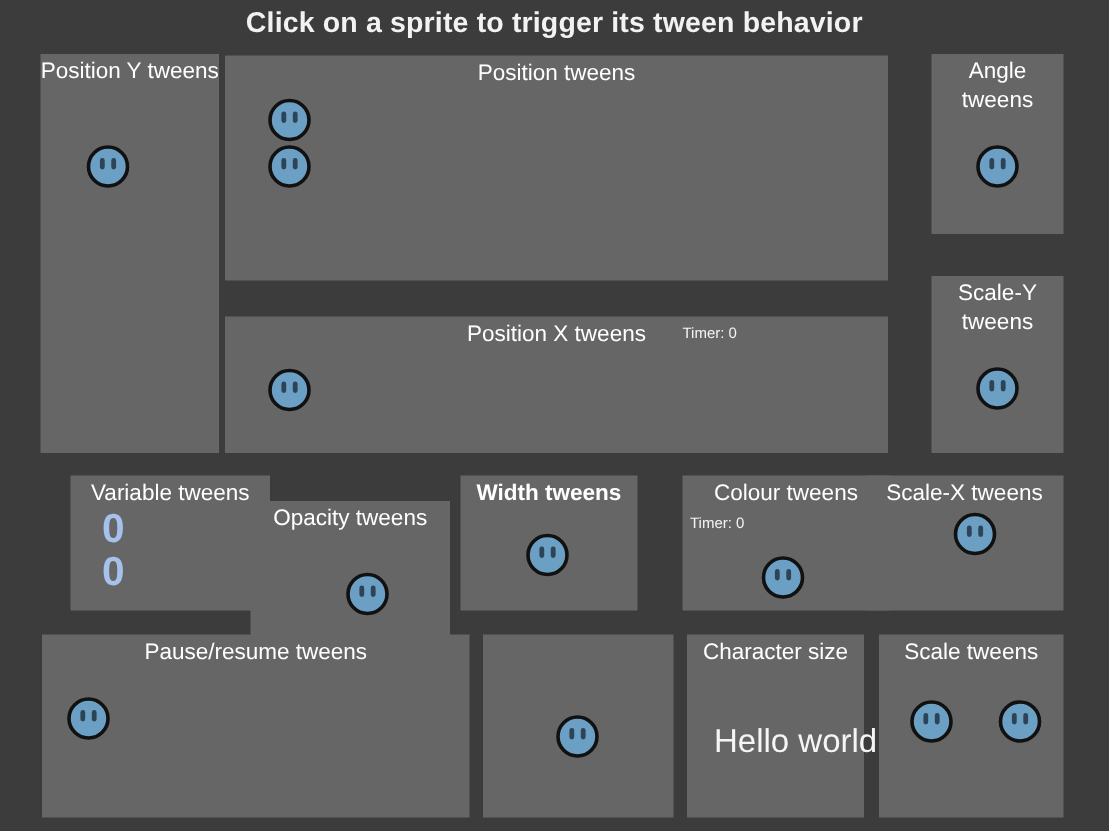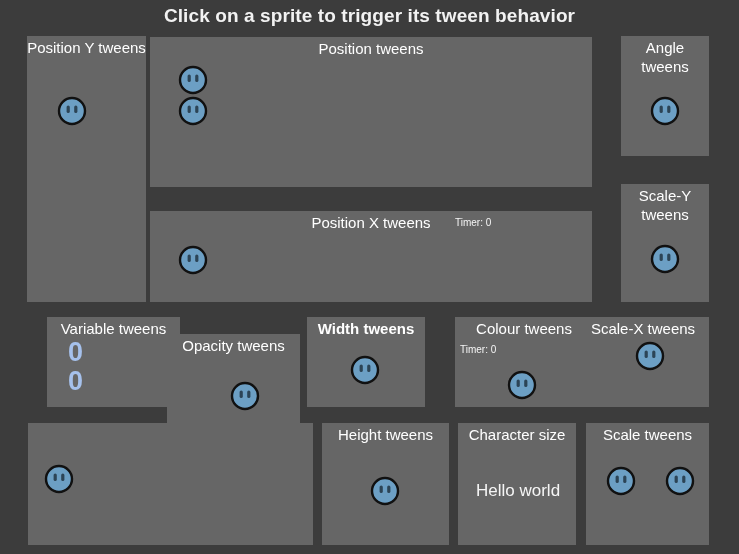--- a/index.html
+++ b/index.html
@@ -68,21 +68,21 @@
     position: absolute;
     font-size: 27px;
     font-weight: bold;
     color: #a6c1ec;
     line-height: 27px;
     white-space: nowrap;
   }
 
   .hello-text {
     position: absolute;
-    font-size: 17px;
+    font-size: 22px;
     color: #f5f5f5;
     white-space: nowrap;
   }
 
   
   .sprite {
     position: absolute;
     width: 30px;
     height: 30px;
   }
@@ -192,30 +192,30 @@
         <div class="panel-label">Scale-X tweens</div>
         <div class="sprite" style="left: 58px; top: 24px;">
           <svg width="30" height="30" viewBox="0 0 30 30">
             <circle cx="15" cy="15" r="13" fill="#6c9fc4" stroke="#111111" stroke-width="2.4"></circle>
             <rect x="9.6" y="9.4" width="3.2" height="7.6" rx="1.6" fill="#2c4456"></rect>
             <rect x="17.2" y="9.4" width="3.2" height="7.6" rx="1.6" fill="#2c4456"></rect>
           </svg>
         </div>
       </div>
       <div class="panel" style="left: 28px; top: 423px; width: 285px; height: 122px;">
+        <div class="panel-label">Pause/resume tweens</div>
         <div class="sprite" style="left: 16px; top: 41px;">
           <svg width="30" height="30" viewBox="0 0 30 30">
             <circle cx="15" cy="15" r="13" fill="#6c9fc4" stroke="#111111" stroke-width="2.4"></circle>
             <rect x="9.6" y="9.4" width="3.2" height="7.6" rx="1.6" fill="#2c4456"></rect>
             <rect x="17.2" y="9.4" width="3.2" height="7.6" rx="1.6" fill="#2c4456"></rect>
           </svg>
         </div>
       </div>
       <div class="panel" style="left: 322px; top: 423px; width: 127px; height: 122px;">
-        <div class="panel-label">Height tweens</div>
         <div class="sprite" style="left: 48px; top: 53px;">
           <svg width="30" height="30" viewBox="0 0 30 30">
             <circle cx="15" cy="15" r="13" fill="#6c9fc4" stroke="#111111" stroke-width="2.4"></circle>
             <rect x="9.6" y="9.4" width="3.2" height="7.6" rx="1.6" fill="#2c4456"></rect>
             <rect x="17.2" y="9.4" width="3.2" height="7.6" rx="1.6" fill="#2c4456"></rect>
           </svg>
         </div>
       </div>
       <div class="panel" style="left: 458px; top: 423px; width: 118px; height: 122px;">
         <div class="panel-label">Character size</div>

